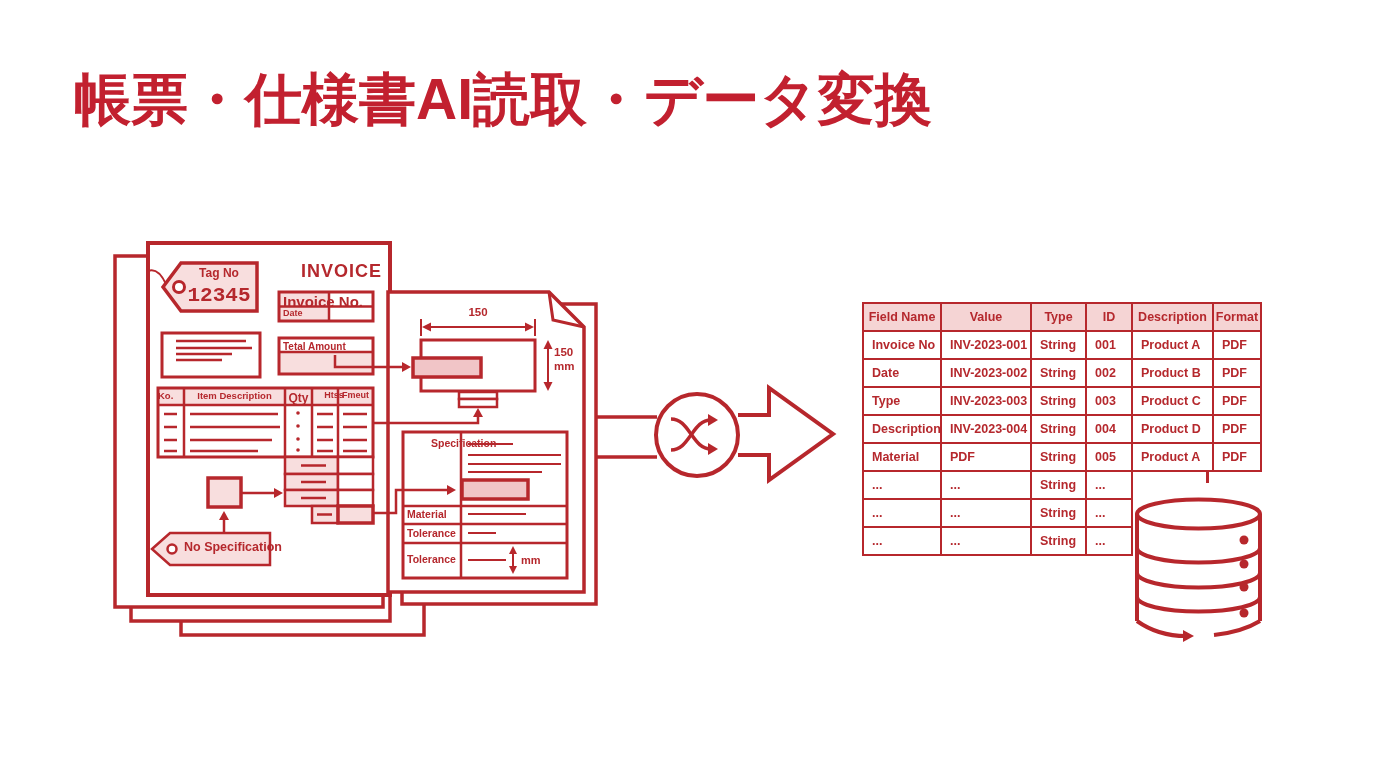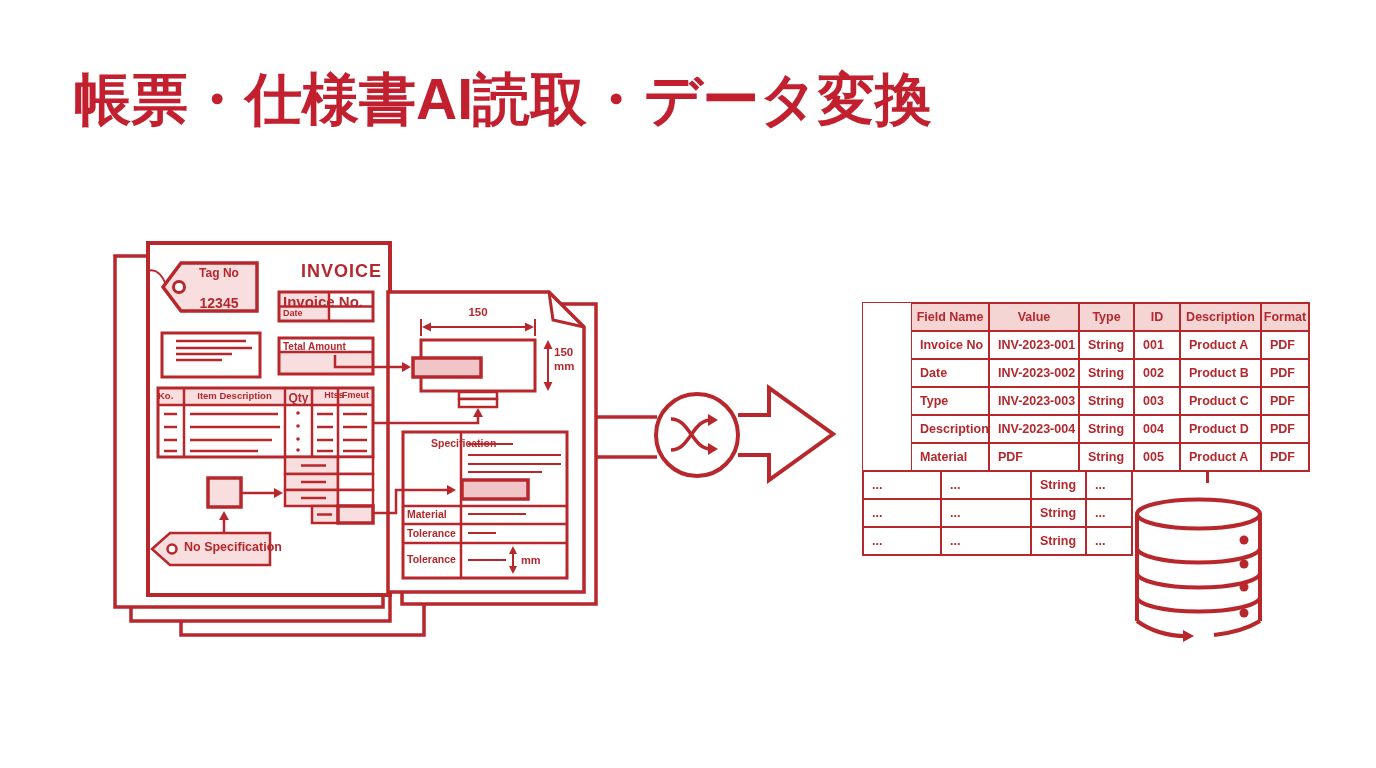--- a/index.html
+++ b/index.html
@@ -32,21 +32,21 @@
   }
   .out-grid .cell{
     border:1.5px solid var(--red-line);
     height:28px;box-sizing:border-box;
     display:flex;align-items:center;
     padding-left:8px;background:#fff;overflow:hidden;
   }
   .out-grid .hcell{
     background:var(--hdr);justify-content:center;padding-left:0;
   }
-  #out-table-main{left:862px;top:302px;grid-template-columns:78px 90px 55px 46px 81px 48px;border:1.5px solid var(--red-line);padding-left:48px;}
+  #out-table-main{left:862px;top:302px;grid-template-columns:78px 90px 55px 46px 81px 48px;border:1.5px solid var(--red-line);}
   #out-table-partial{left:862px;top:470px;grid-template-columns:78px 90px 55px 46px;border:1.5px solid var(--red-line);}
   #desc-border-stub{left:1206px;top:470px;width:3px;height:13px;background:var(--red-line);}
 </style>
 </head>
 <body>
 
 <div id="canvas">
 
   <svg width="1376" height="768" viewBox="0 0 1376 768">
     <g fill="none" stroke="#b7272c">
@@ -218,21 +218,21 @@
 
       <g>
         <polyline points="738,415 769,415 769,388 833,434 769,480 769,455 738,455" stroke-width="4" stroke-linejoin="miter"></polyline>
       </g>
     </g>
   </svg>
 
   <div id="page-title">帳票・仕様書AI読取・データ変換</div>
 
   <div class="lbl ctr" style="left:181px;top:267px;width:76px;font-size:12px;">Tag No</div>
-  <div class="lbl ctr" style="left:181px;top:296px;width:76px;font-size:14px;">12345</div>
+  <div class="lbl ctr" style="left:181px;top:284px;width:76px;font-size:21px;font-family:Liberation Mono, monospace;">12345</div>
   <div class="lbl" style="left:301px;top:262px;font-size:18px;font-weight:800;letter-spacing:1px;">INVOICE</div>
   <div class="lbl" style="left:283px;top:286px;font-size:15px;margin-top:8px;">Invoice No.</div>
   <div class="lbl" style="left:283px;top:309px;font-size:9px;">Date</div>
   <div class="lbl" style="left:283px;top:341px;font-size:10px;">Tetal Amount</div>
 
   <div class="lbl ctr" style="left:158px;top:391px;width:14px;font-size:9.5px;">Ko.</div>
   <div class="lbl ctr" style="left:184px;top:391px;width:101px;font-size:9.5px;">Item Description</div>
   <div class="lbl ctr" style="left:285px;top:392px;width:27px;font-size:12px;">Qty</div>
   <div class="lbl ctr" style="left:312px;top:391px;width:44px;font-size:9px;">Htss</div>
   <div class="lbl ctr" style="left:338px;top:391px;width:35px;font-size:9px;">Fmeut</div>

